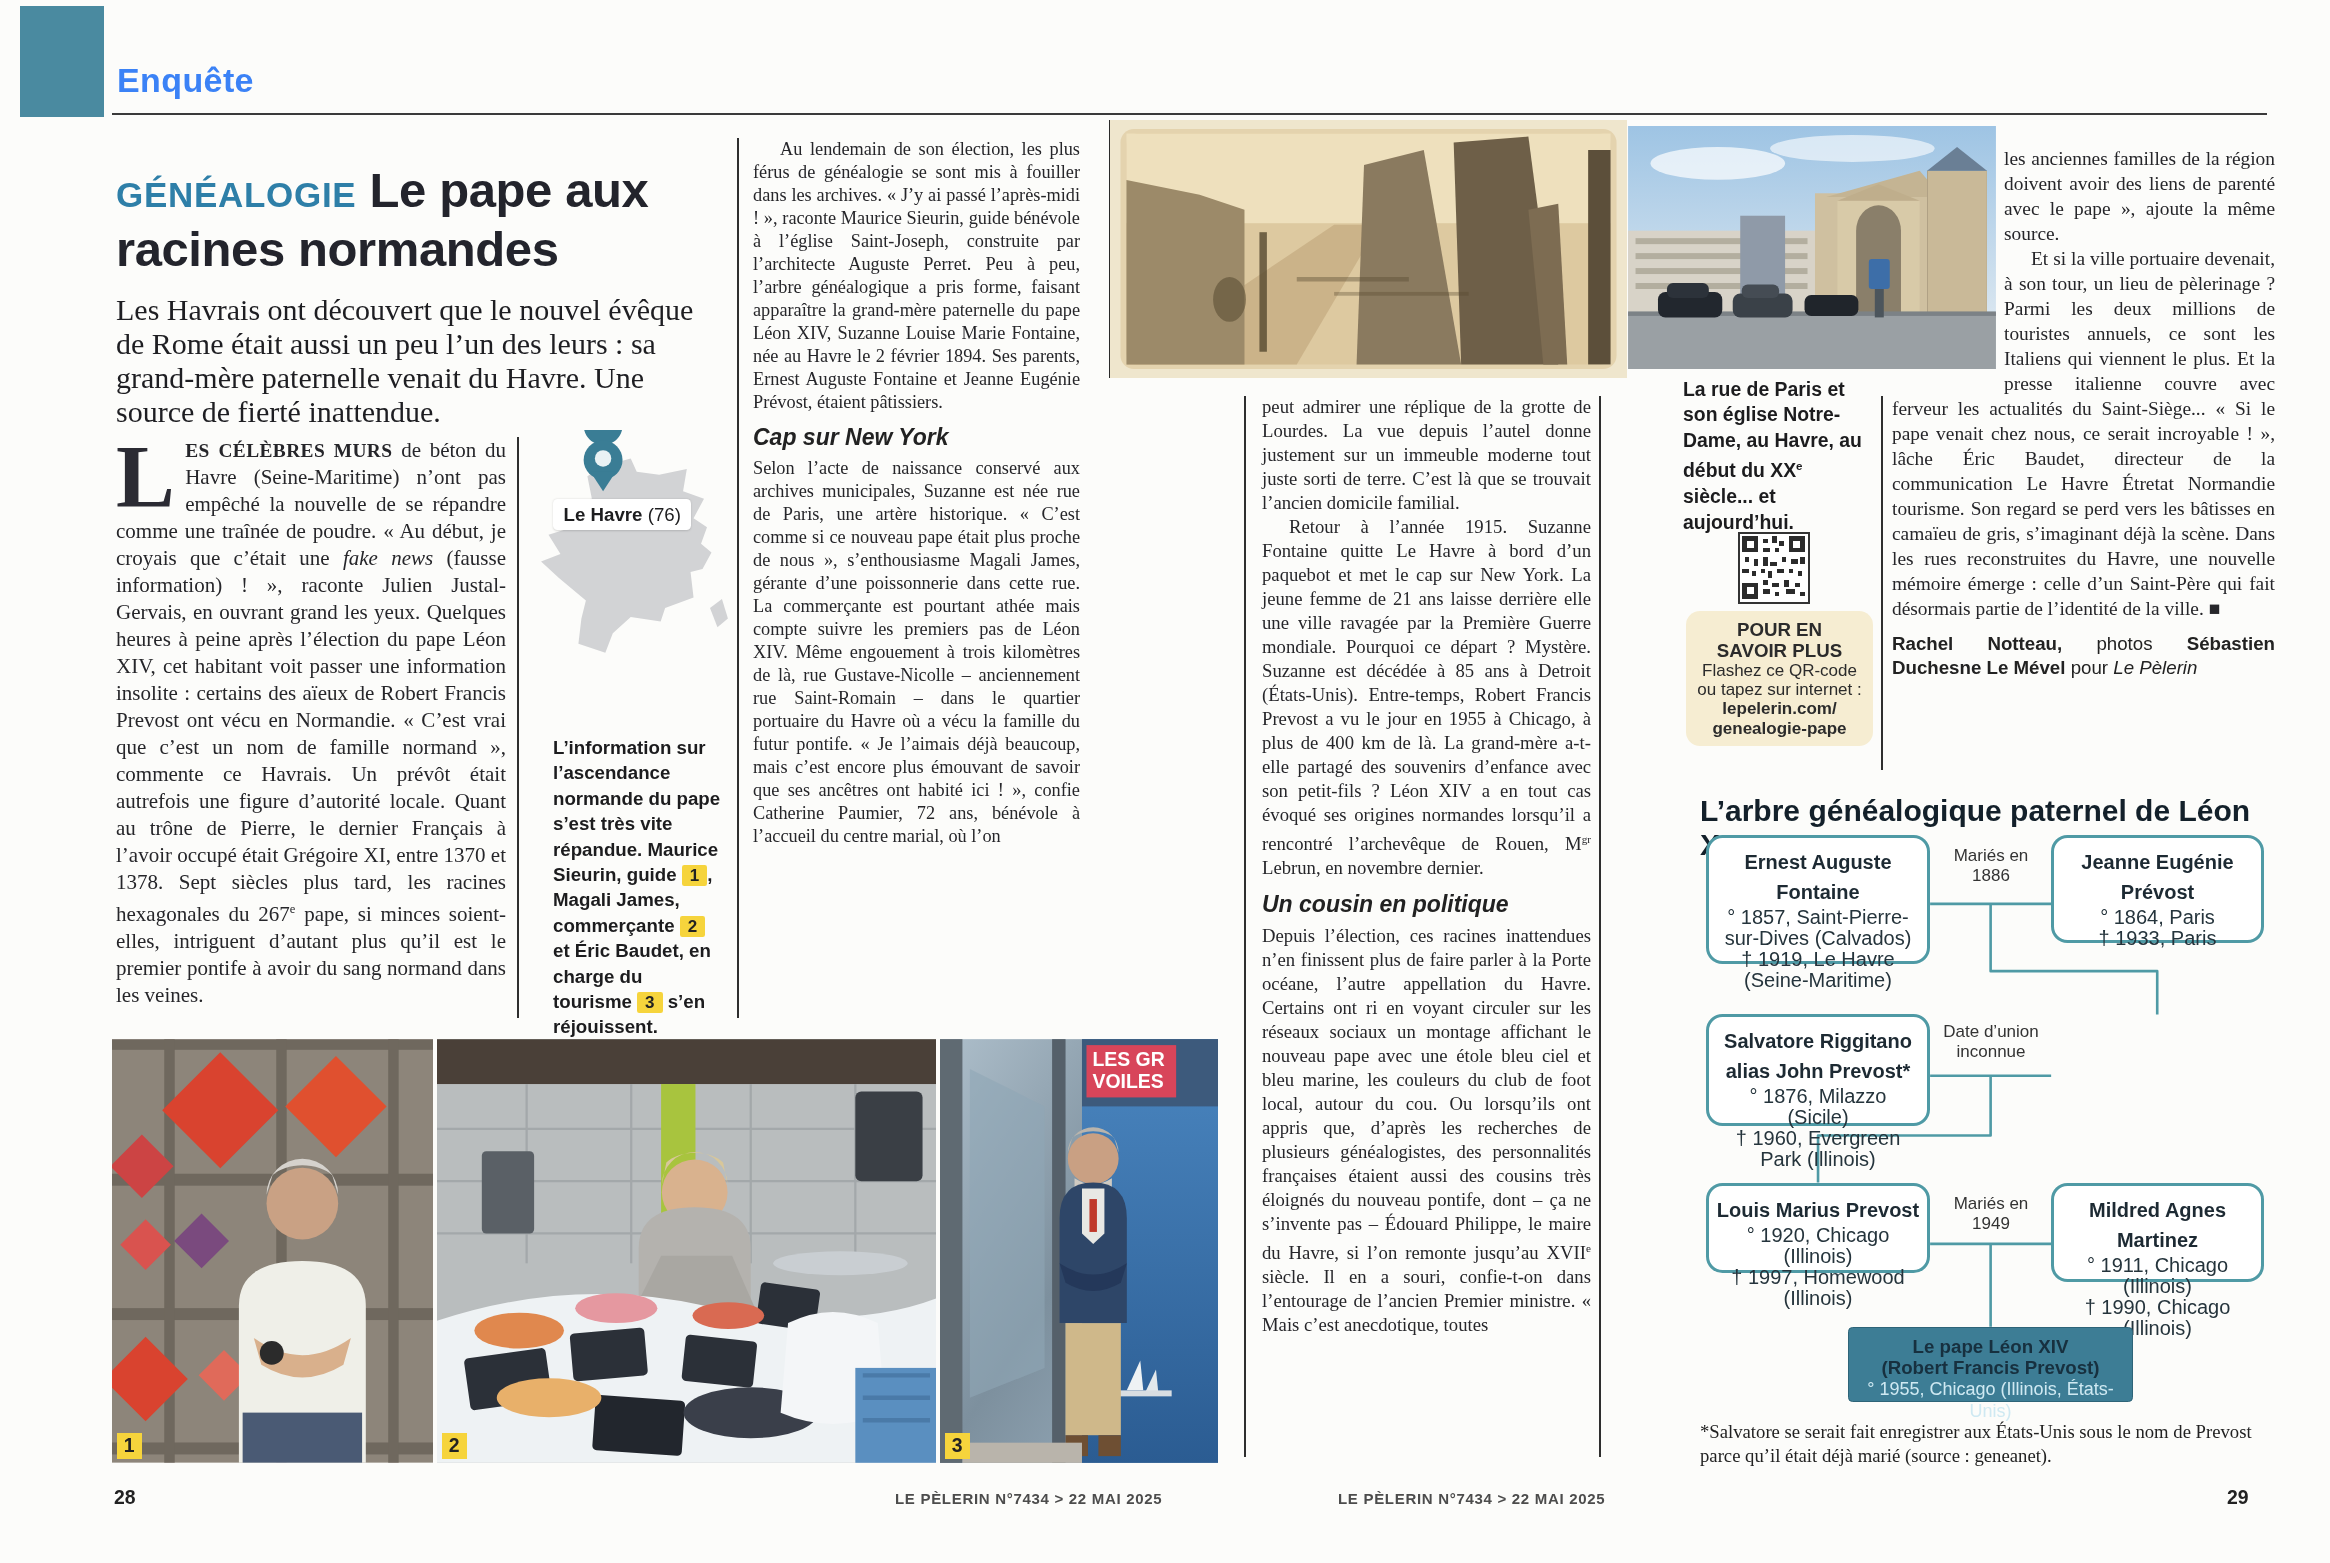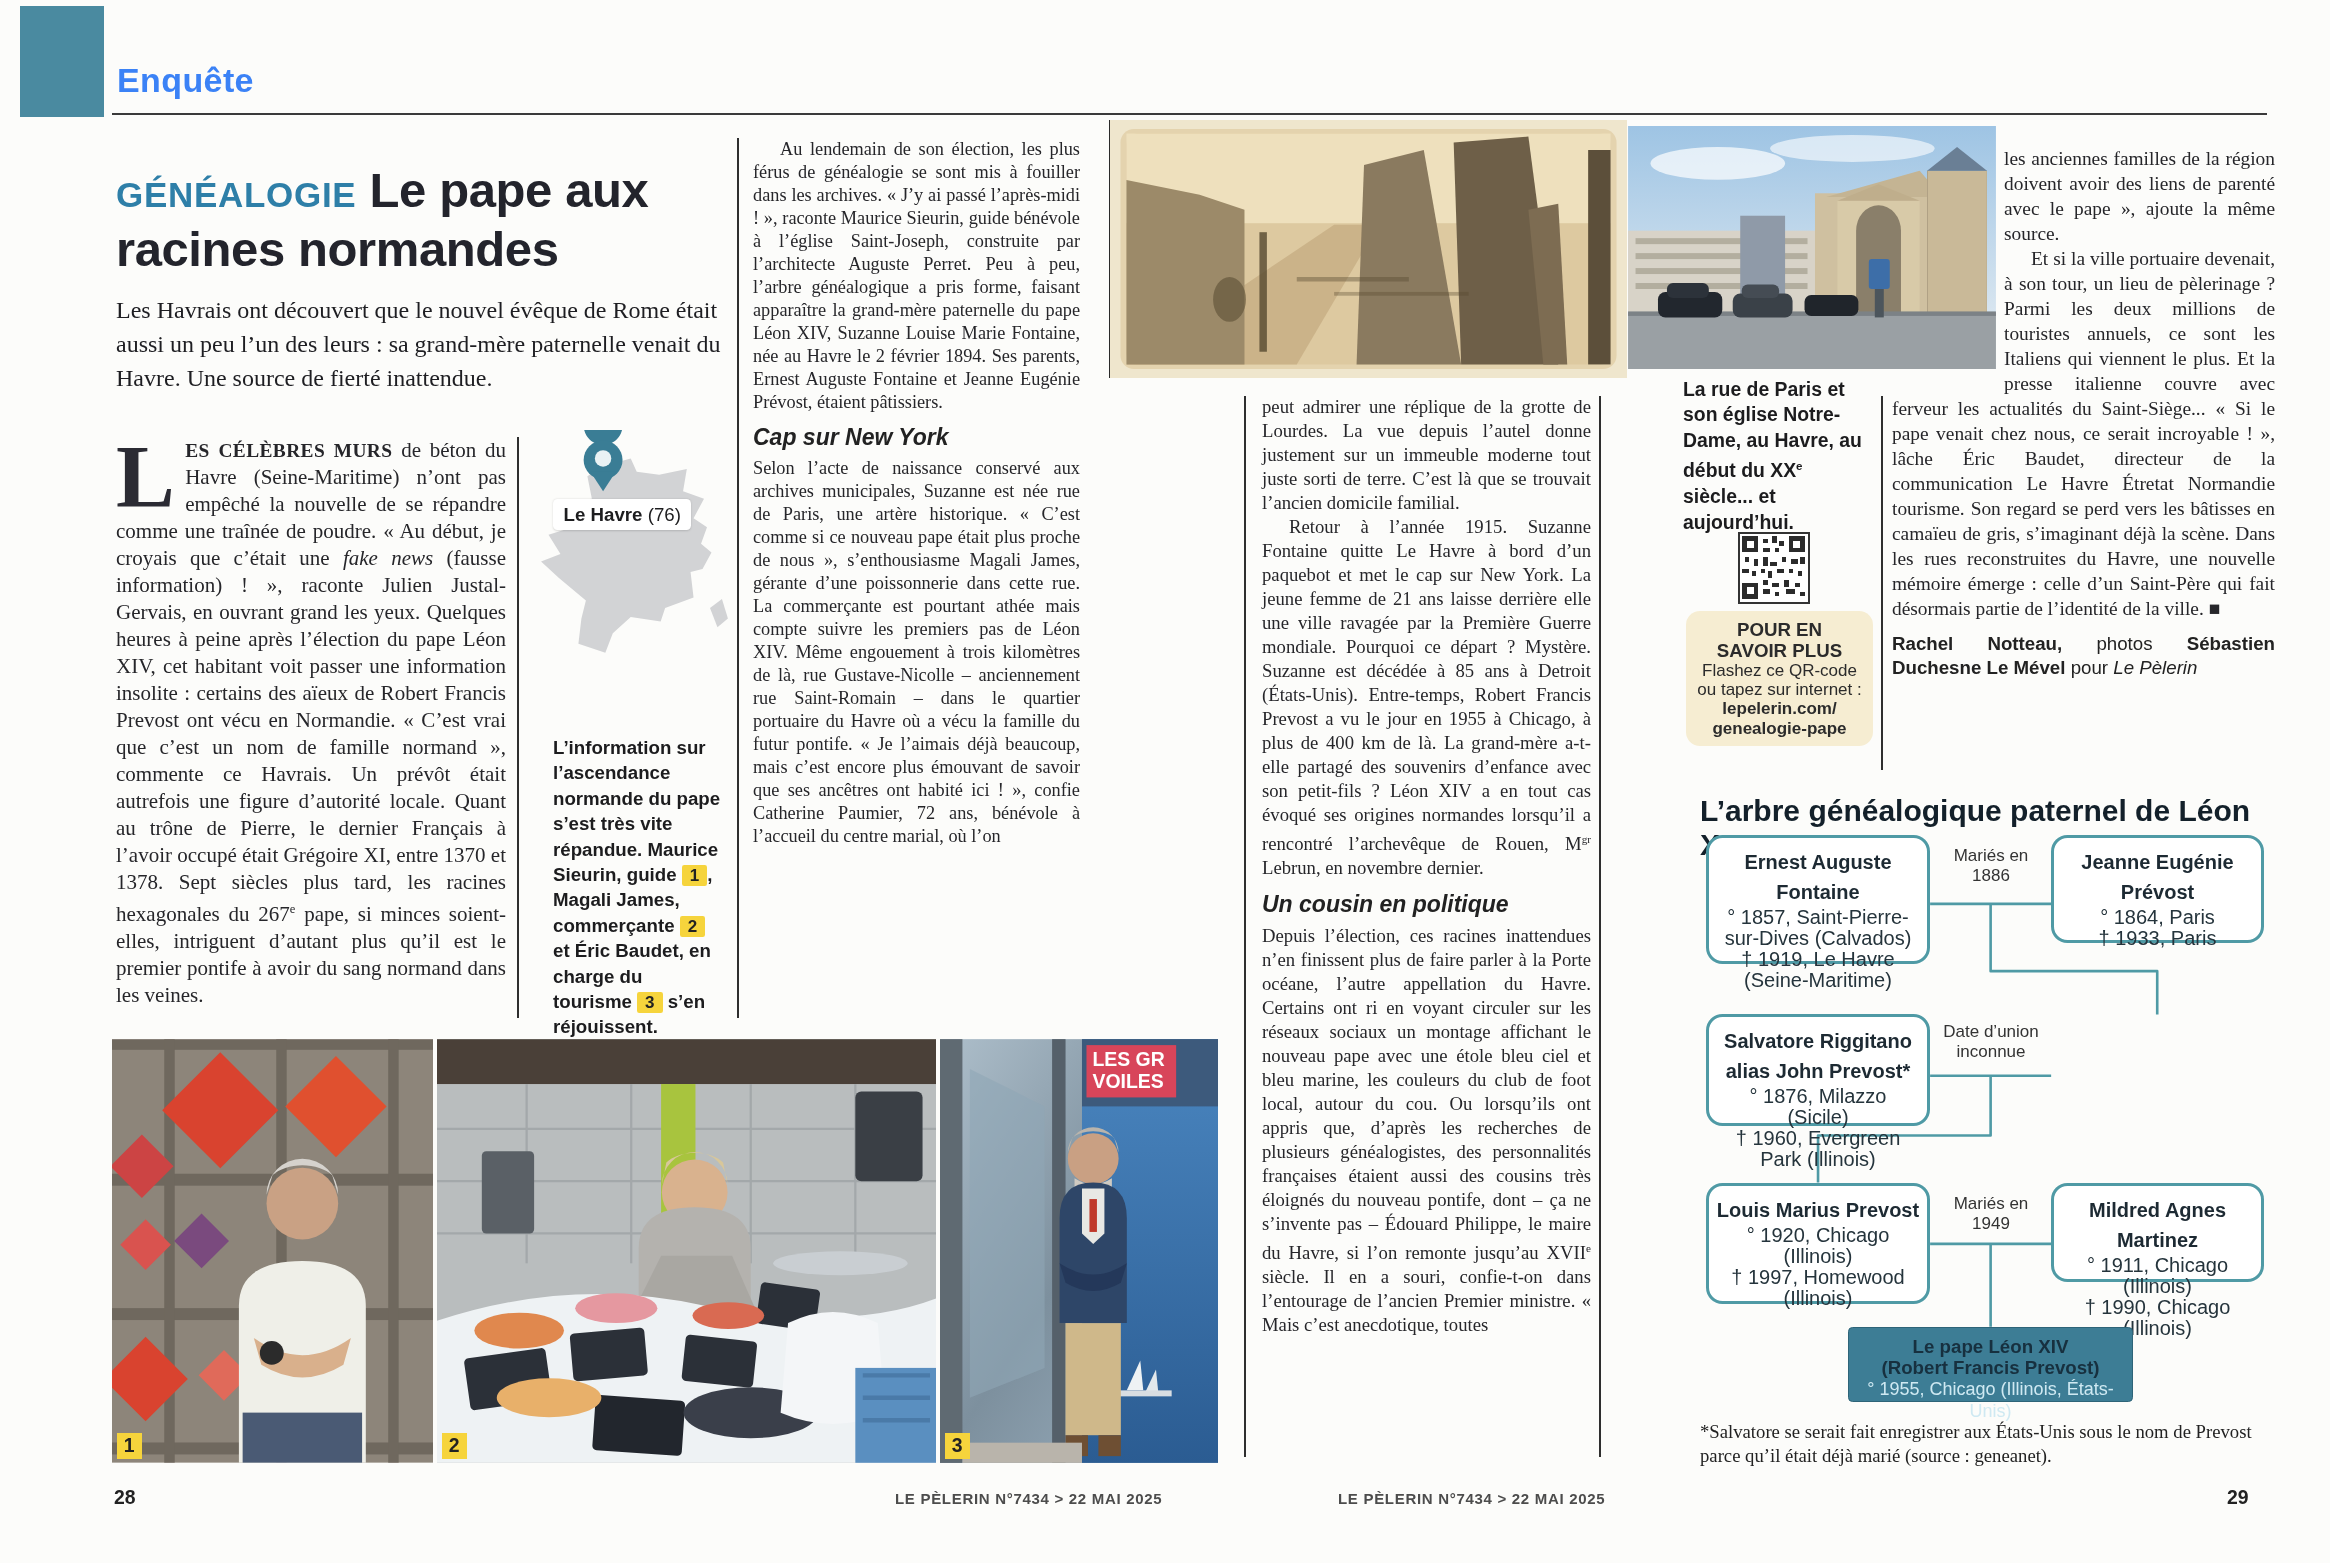--- a/index.html
+++ b/index.html
@@ -9,21 +9,21 @@
   .sans{font-family:"Liberation Sans","DejaVu Sans",sans-serif;}
   .serif{font-family:"Liberation Serif","DejaVu Serif",serif;}
   p{margin:0;}
   .just{text-align:justify;text-justify:inter-word;}
   .indent{text-indent:27px;}
   .rule-h{background:#3a3a3a;height:2.2px;}
   .rule-v{background:#2e2e2e;width:1.5px;}
   .kicker{font-weight:700;font-size:34px;color:#3b82f6;letter-spacing:0.4px;}
   .eyebrow{color:#2e7fa8;font-weight:800;font-size:35px;letter-spacing:0.7px;}
   .headline{color:#23242c;font-weight:800;font-size:49px;line-height:55px;letter-spacing:-0.4px;}
-  .standfirst{font-size:24px;line-height:34px;color:#1e1e22;}
+  .standfirst{font-size:30px;line-height:34px;color:#1e1e22;}
   .col1-text{font-size:21px;line-height:27px;color:#26262a;}
   .col2-text{font-size:18.3px;line-height:23px;color:#26262a;}
   .col3-text{font-size:18.7px;line-height:24px;color:#26262a;}
   .col5-text{font-size:19.4px;line-height:25px;color:#26262a;}
   .dropcap{float:left;font-weight:700;font-size:88px;line-height:69px;padding:4.5px 10.5px 0 0;color:#2b2b33;}
   .leadcaps{font-weight:700;font-size:19.4px;letter-spacing:0.4px;}
   .subhead{font-family:"Liberation Sans","DejaVu Sans",sans-serif;font-weight:700;font-style:italic;
            font-size:23px;color:#222;margin:12px 0 7.5px 0;}
   .sidebar-caption{font-family:"Liberation Sans","DejaVu Sans",sans-serif;font-weight:700;
            font-size:18.7px;line-height:25.4px;color:#1c1c1e;}
@@ -389,21 +389,21 @@
       <div class="dt">† 1933, Paris</div>
     </div>
 
     <div class="tree-box" style="left:6px;top:220px;width:224px;height:112px;">
       <div class="nm">Salvatore Riggitano alias John Prevost*</div>
       <div class="dt">° 1876, Milazzo (Sicile)</div>
       <div class="dt">† 1960, Evergreen Park (Illinois)</div>
     </div>
     <div class="tree-label" style="left:238px;top:228px;width:106px;">Date d’union inconnue</div>
 
-    <div class="tree-box" style="left:6px;top:389px;width:224px;height:121px;">
+    <div class="tree-box" style="left:6px;top:389px;width:224px;height:90px;">
       <div class="nm">Louis Marius Prevost</div>
       <div class="dt">° 1920, Chicago (Illinois)</div>
       <div class="dt">† 1997, Homewood (Illinois)</div>
     </div>
     <div class="tree-label" style="left:238px;top:400px;width:106px;">Mariés en 1949</div>
     <div class="tree-box" style="left:351px;top:389px;width:213px;height:99px;">
       <div class="nm">Mildred Agnes Martinez</div>
       <div class="dt">° 1911, Chicago (Illinois)</div>
       <div class="dt">† 1990, Chicago (Illinois)</div>
     </div>

